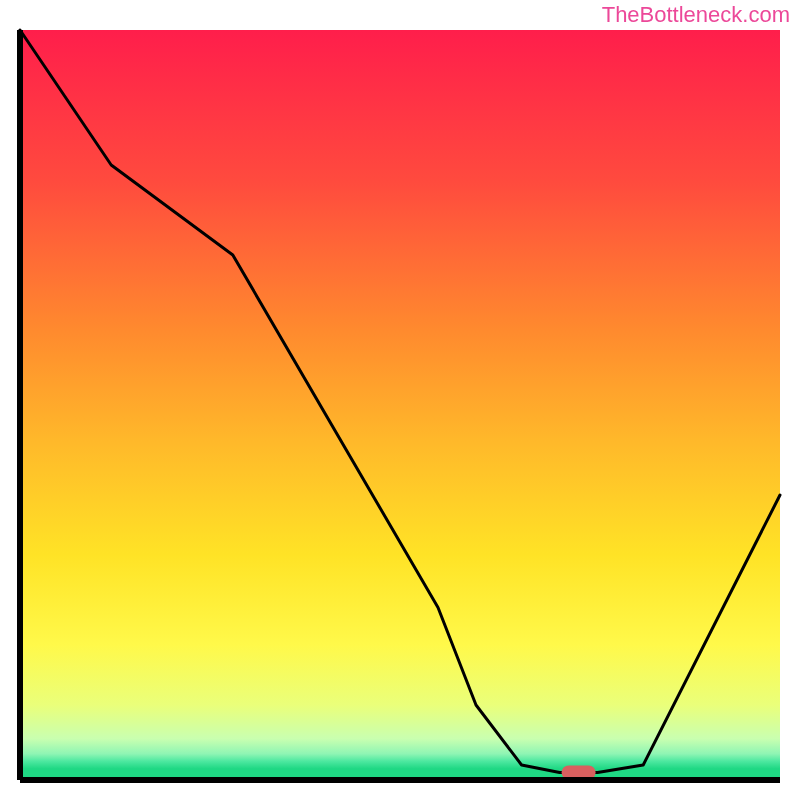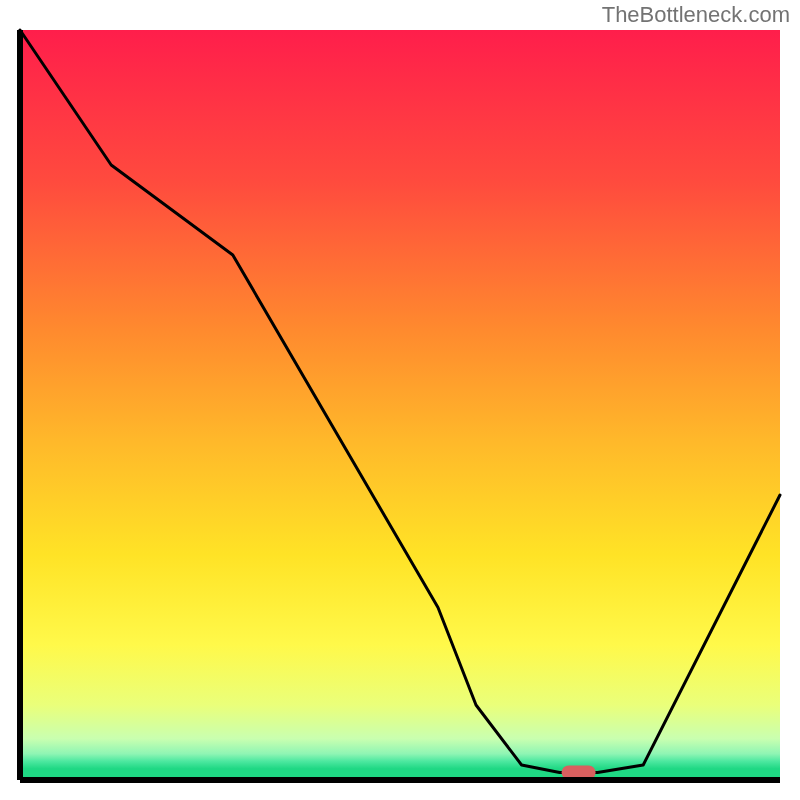--- a/index.html
+++ b/index.html
@@ -15,21 +15,21 @@
     position: relative;
     width: 800px;
     height: 800px;
   }
   .watermark {
     position: absolute;
     top: 2px;
     right: 10px;
     font-size: 22px;
     font-weight: 500;
-    color: #737373;
+    color: #ec4899;
     z-index: 10;
     pointer-events: none;
   }
   svg {
     display: block;
   }
 </style>
 </head>
 <body>
 

